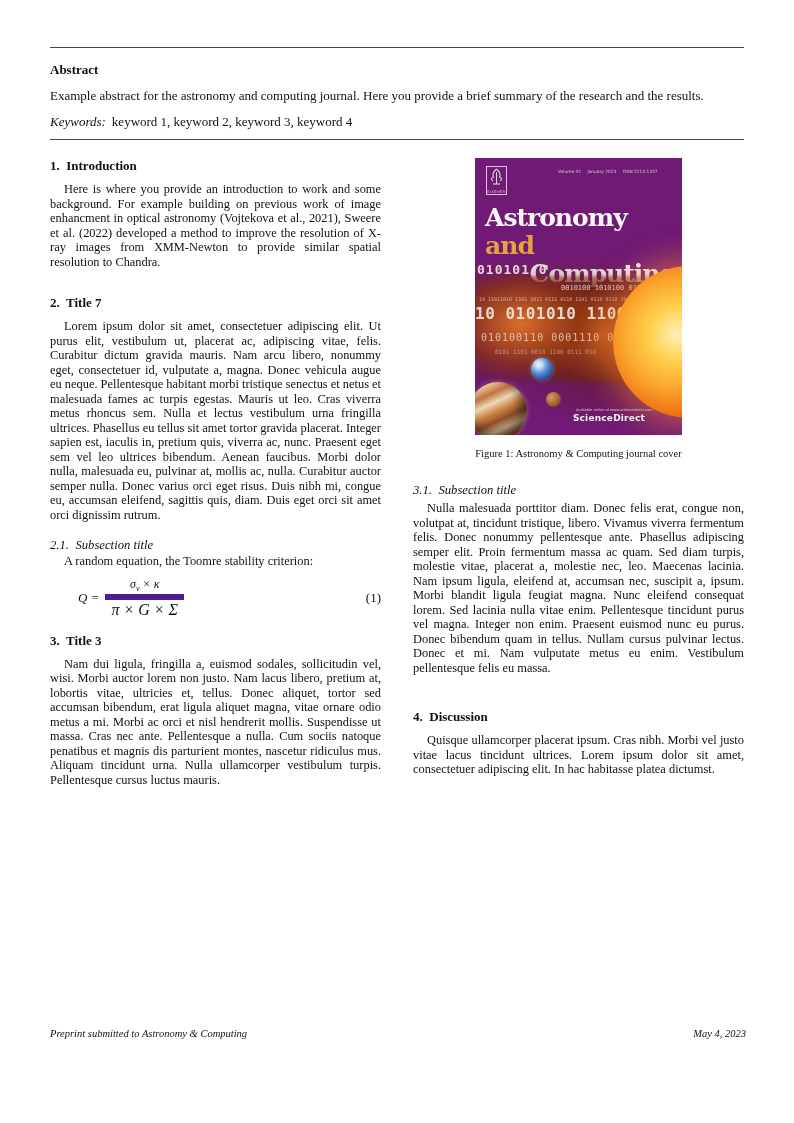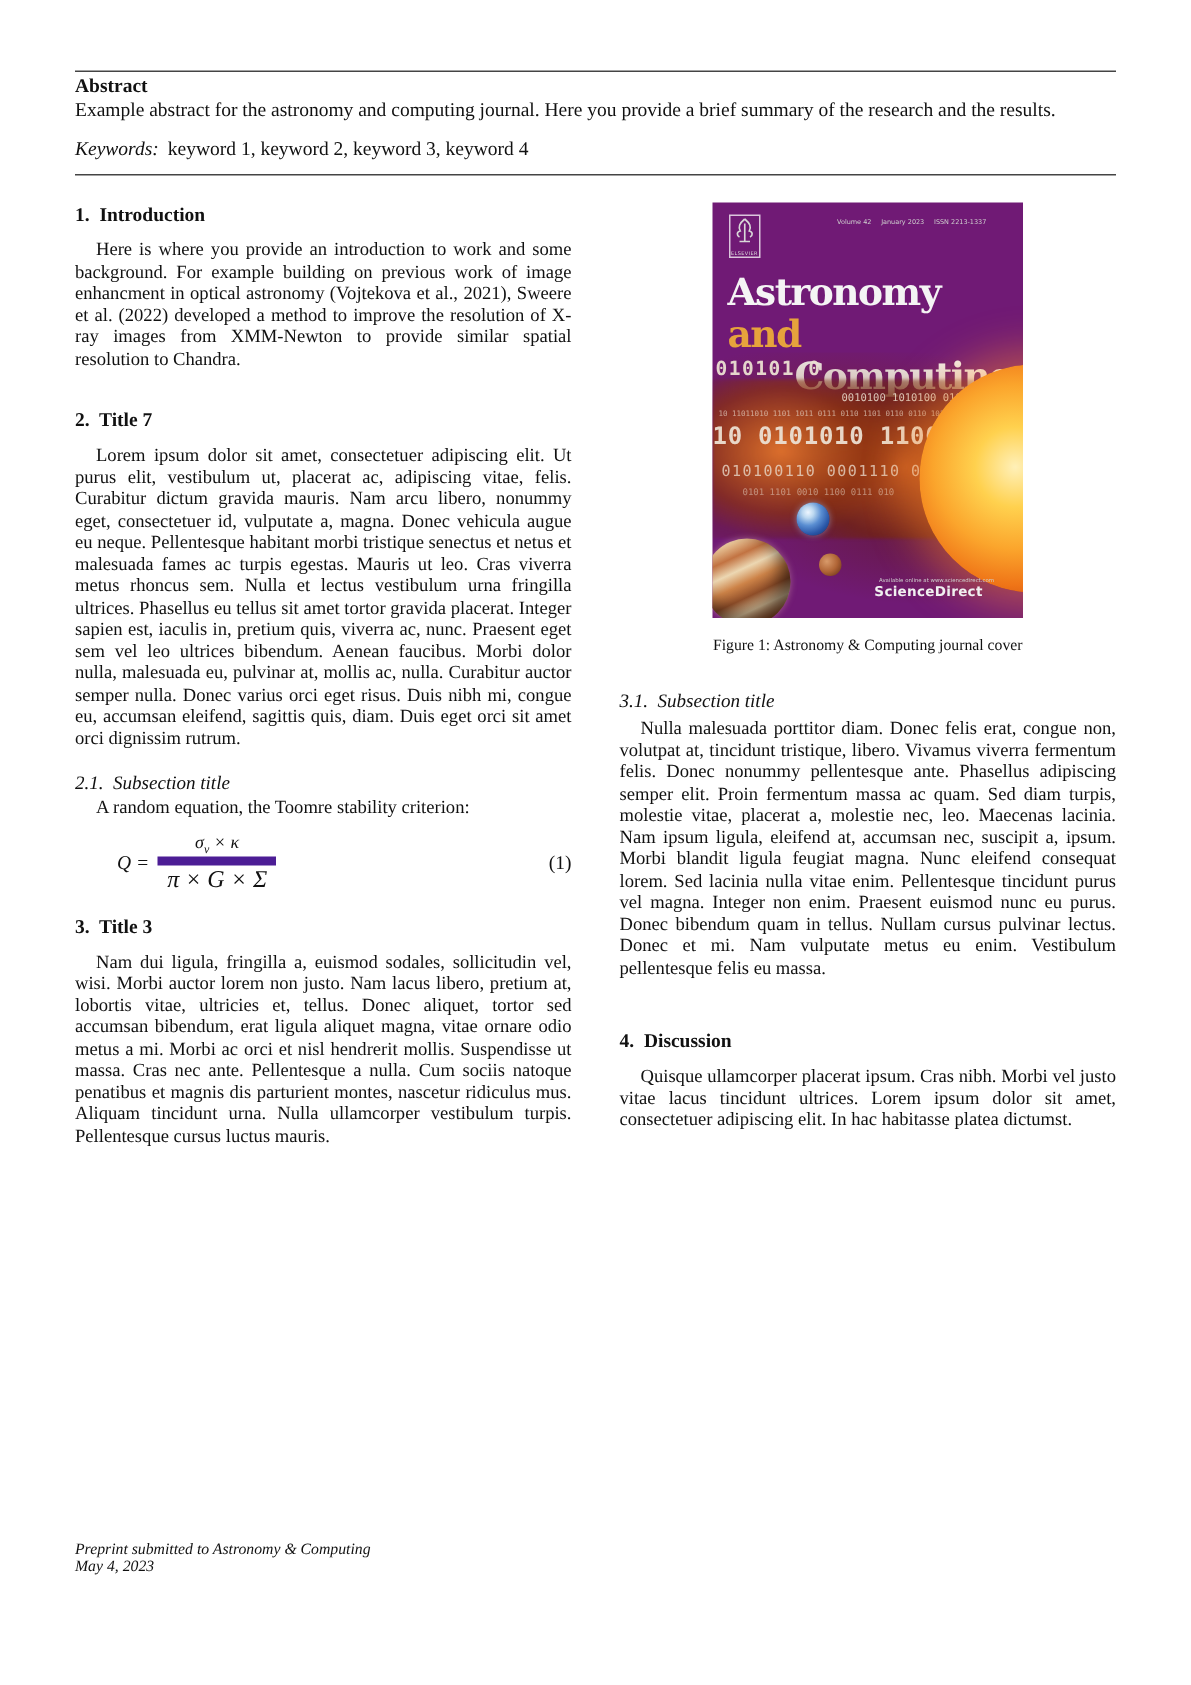--- a/index.html
+++ b/index.html
@@ -19,22 +19,22 @@
   .paper-title { font-size:22px; font-weight:normal; margin-top:118px; }
   .author-line { font-size:14px; margin-top:33px; }
   .author-line sup { font-size:9px; }
   .affil-line { font-size:10px; font-style:italic; margin-top:16px; }
   .affil-line sup { font-size:7px; font-style:italic; }
 
   .rule { border:none; border-top:1px solid #444; height:0; }
   .rule-top { margin-top:47px; }
   .rule-bottom { margin-top:9px; }
 
-  .abstract-head { font-size:13px; font-weight:bold; margin-top:1px; }
-  .abstract-text { font-size:13px; margin-top:0; }
+  .abstract-head { font-size:13px; font-weight:bold; margin-top:14px; }
+  .abstract-text { font-size:13px; margin-top:10px; }
   .keywords-line { font-size:13px; margin-top:10px; }
   .keywords-label { font-style:italic; }
   .keywords-value { margin-left:6px; }
 
   
   .columns { display:flex; gap:32px; margin-top:18px; }
   .col { width:333px; }
 
   .sec-head { font-size:13px; font-weight:bold; white-space:pre-wrap; }
   .subsec-head { font-size:12.7px; font-style:italic; font-weight:normal; white-space:pre-wrap; }
@@ -123,34 +123,34 @@
     background:radial-gradient(circle at 35% 35%, #d89a6a 0%, #b06536 50%, #5e2a12 100%);
   }
   .jupiter {
     position:absolute; left:-6px; top:224px; width:58px; height:58px; border-radius:50%;
     background:linear-gradient(155deg,
       #f5ecdc 4%, #e9c496 14%, #c27342 26%, #ecd7b2 38%,
       #cd8348 50%, #93502a 62%, #e3c79e 74%, #aa5e32 86%, #6e3a1c 96%);
     box-shadow:inset -6px -8px 12px rgba(0,0,0,0.55), 0 0 5px rgba(255,220,180,0.35);
   }
   .sciencedirect {
-    position:absolute; right:8px; bottom:12px; width:110px; text-align:center; color:#f0f0f0;
+    position:absolute; right:18px; bottom:12px; width:110px; text-align:center; color:#f0f0f0;
   }
   .sd-small { font-size:6px; transform:scale(0.6); transform-origin:center bottom; white-space:nowrap; color:#cfcfcf; }
   .sd-big { font-size:9px; font-weight:bold; margin-top:1px; letter-spacing:0.2px; }
 
   .fig-caption { font-size:10.5px; margin-top:13px; text-align:center; }
 
   .discussion-head { margin-top:34px; }
 
   
   .footer {
-    position:absolute; left:50px; right:58px; top:1028px;
+    position:absolute; left:50px; right:48px; top:1028px;
     display:flex; justify-content:space-between;
-    font-size:10.5px; font-style:italic;flex-direction:column;
+    font-size:10.5px; font-style:italic;
   }
 </style>
 </head>
 <body>
 
 <div class="page">
   <div class="content">
 
 
     <hr class="rule rule-top">

